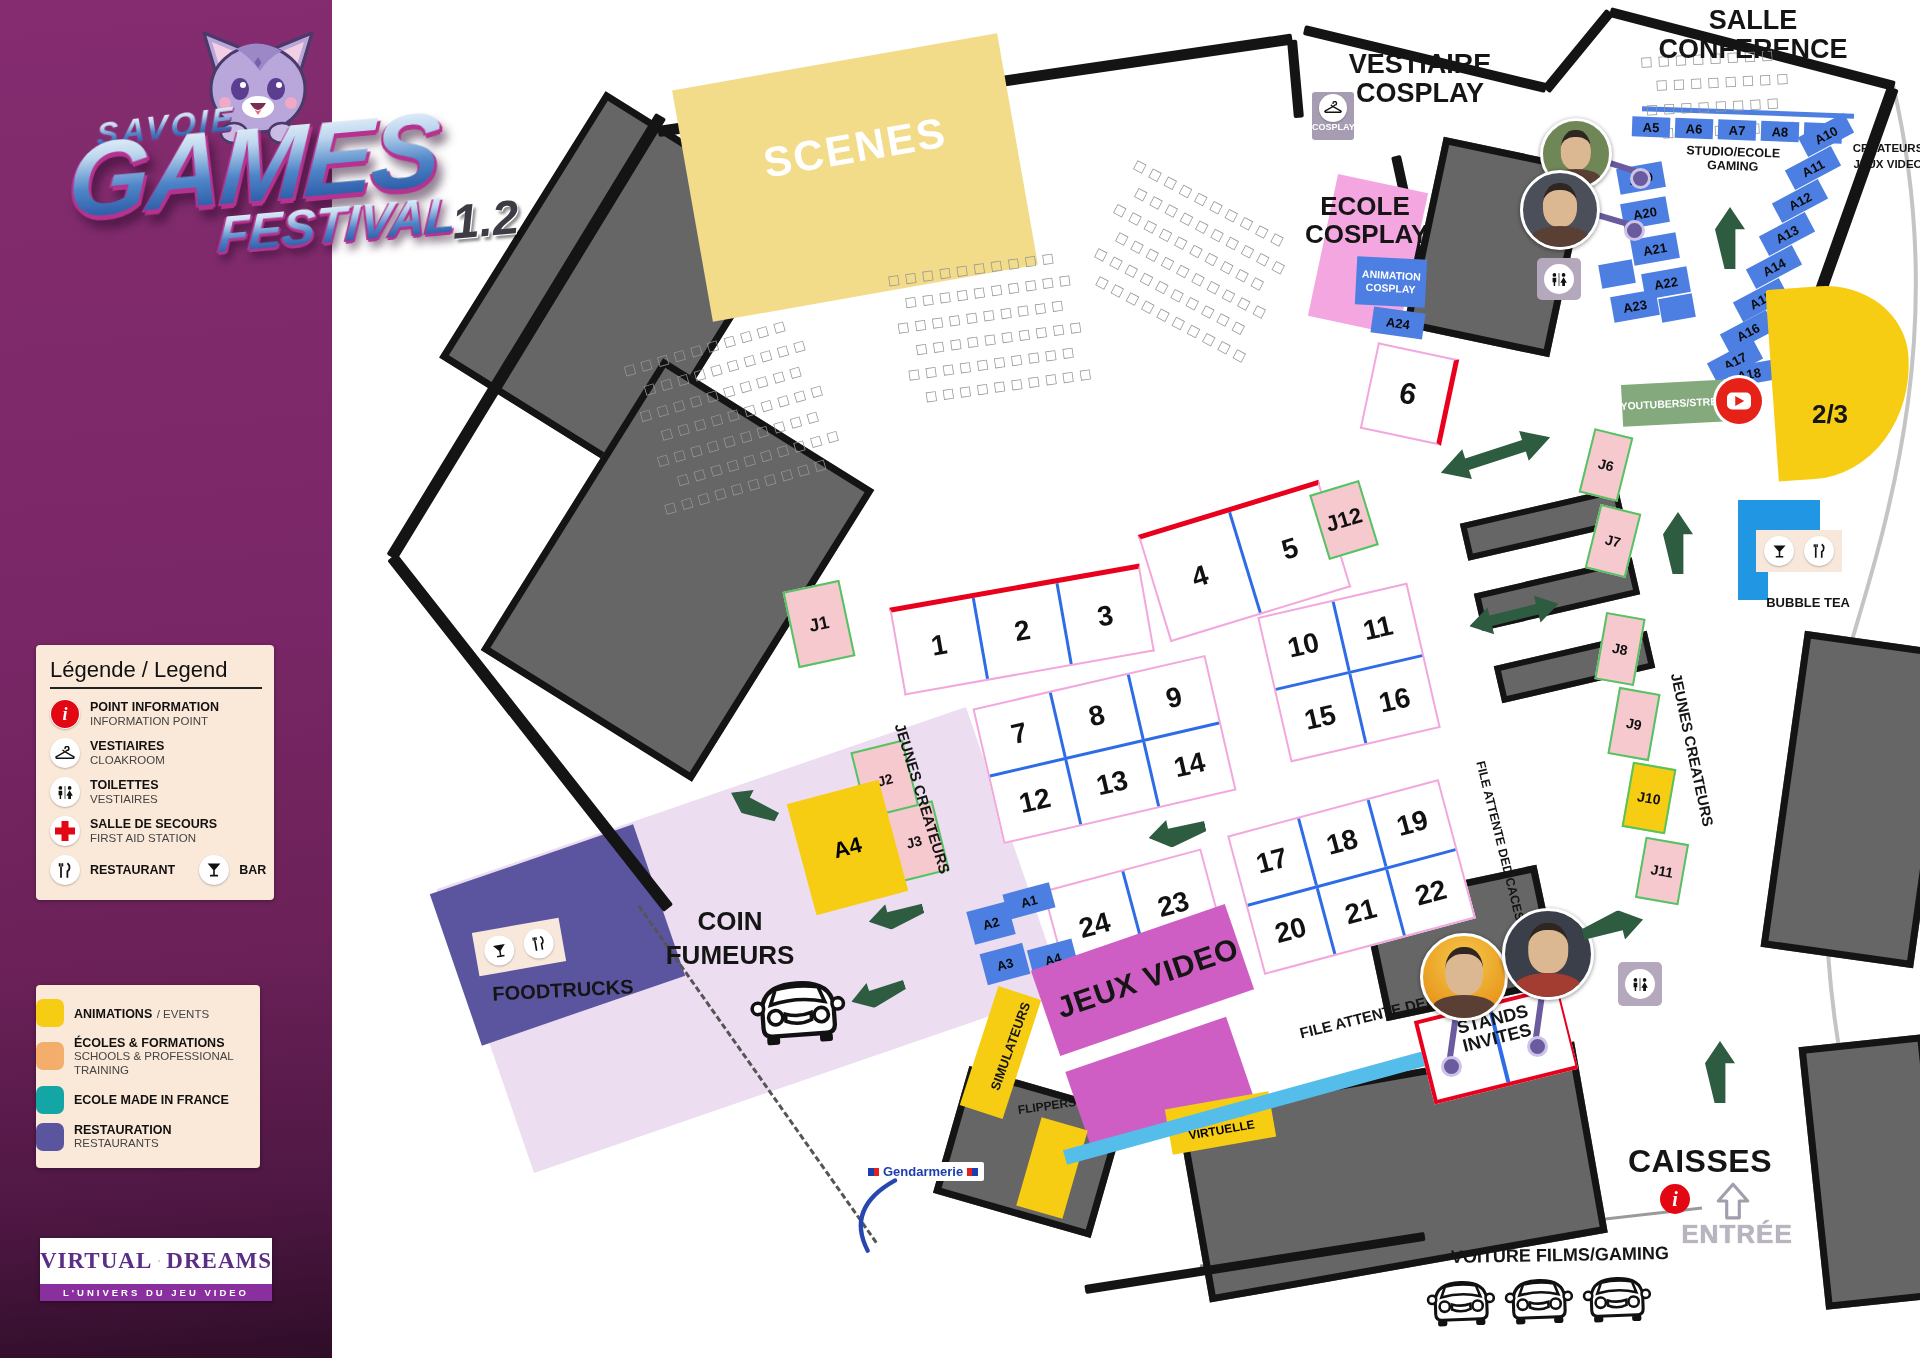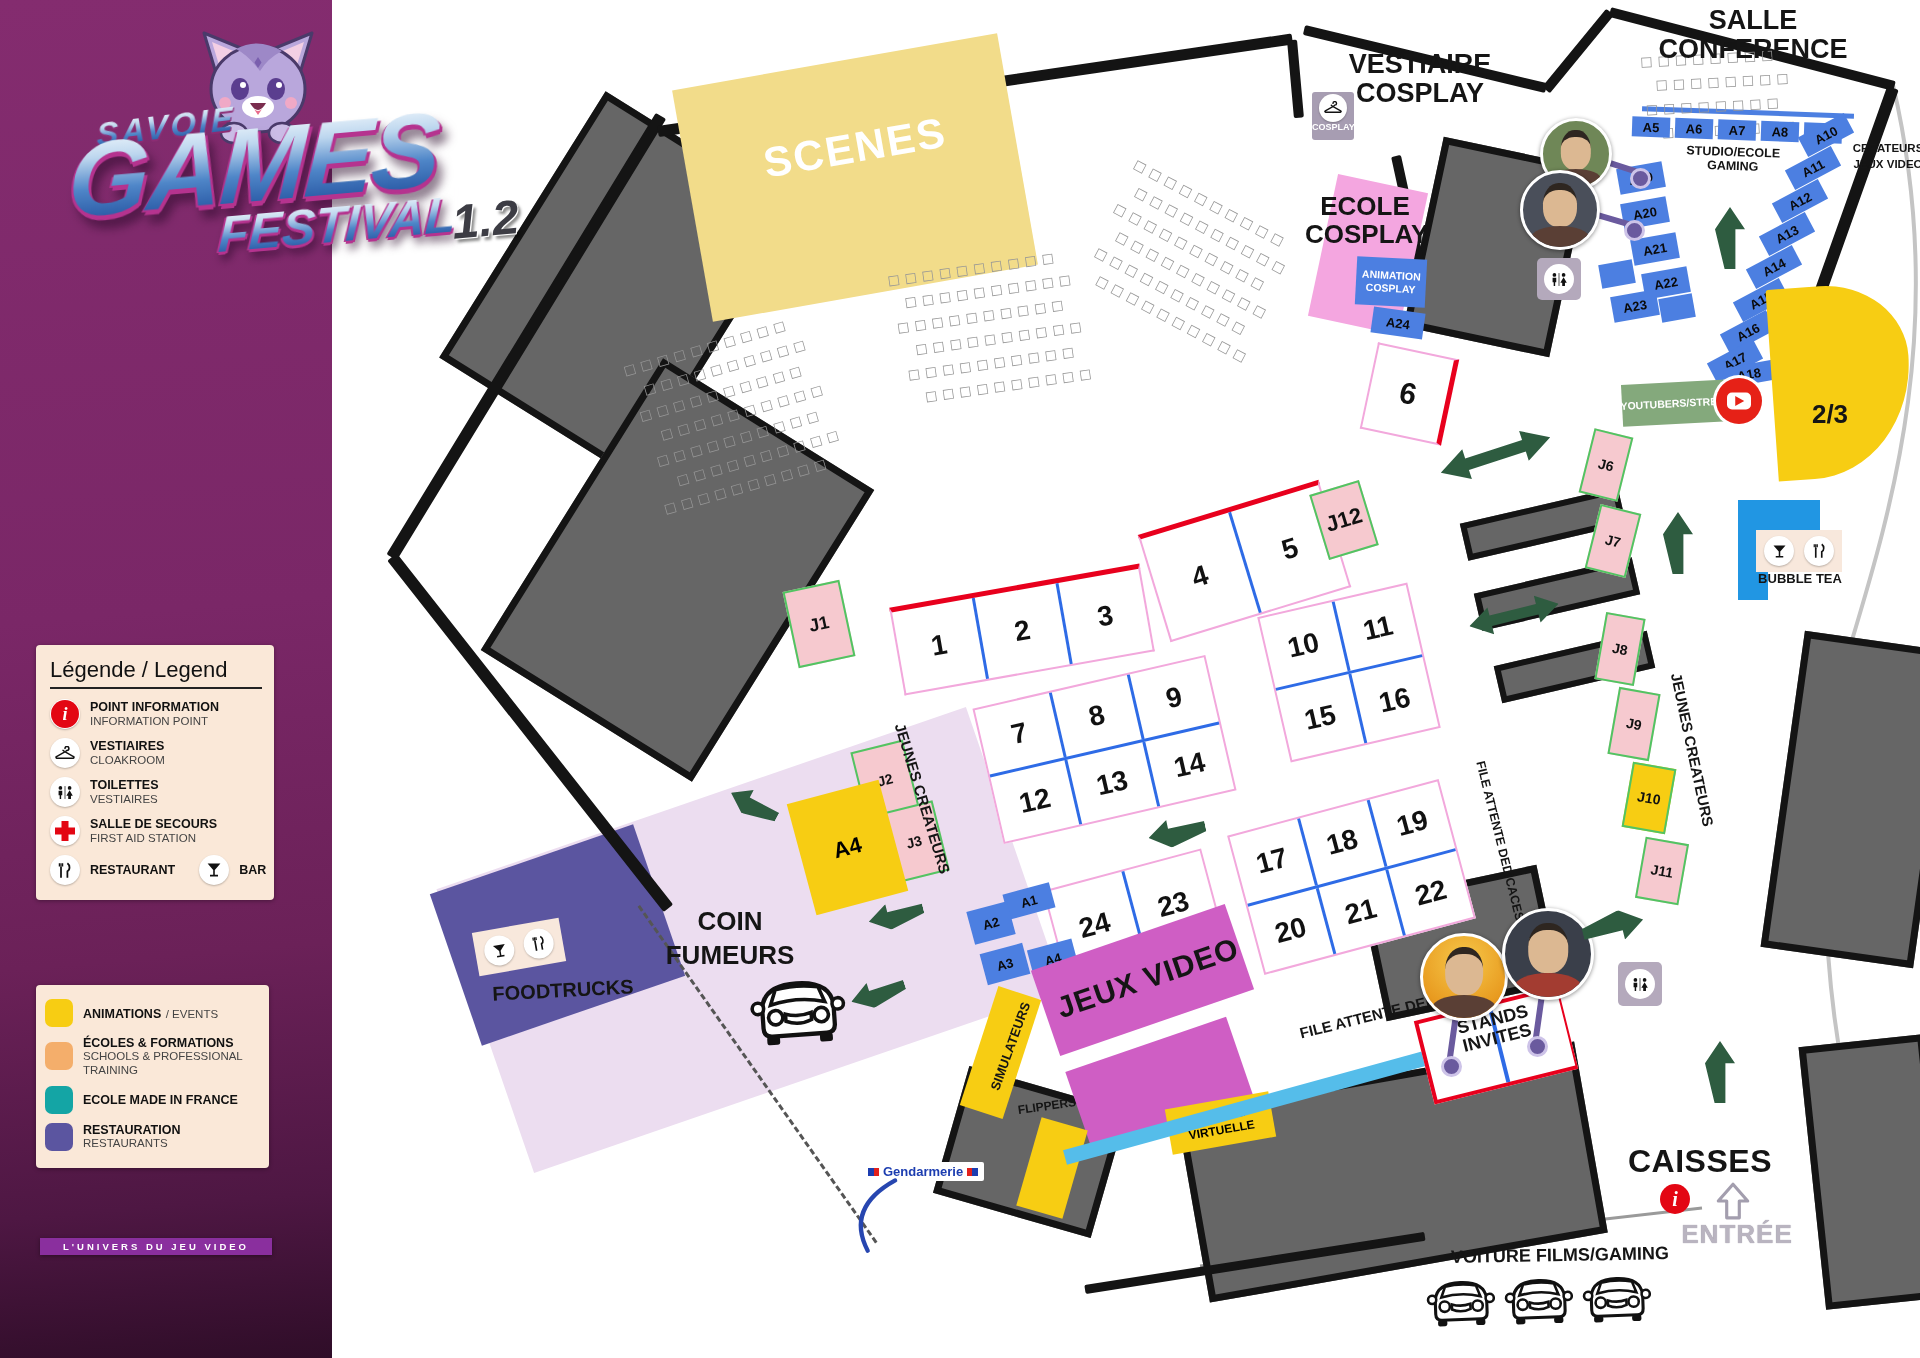--- a/index.html
+++ b/index.html
@@ -166,21 +166,21 @@
         <span class="li-fr">RESTAURANT</span>
         <span class="li-ic" style="margin-left:14px;">
           <svg width="16" height="16" viewBox="0 0 20 20">
               <path d="M2 2h16l-7 8v6h4v2H5v-2h4v-6z" fill="#111"></path>
             </svg>
         </span>
         <span class="li-fr">BAR</span>
       </div>
     </div>
 
-    <div class="panel" style="left:36px;top:985px;width:212px;padding:14px 12px 8px 9px;">
+    <div class="panel" style="left:36px;top:985px;width:212px;padding:14px 12px 8px 0;">
       <div class="li-row">
         <span class="sw sw1"></span>
         <span><span class="li-fr">ANIMATIONS</span>
           <span class="li-en"> / </span><span class="li-en">EVENTS</span></span>
       </div>
       <div class="li-row">
         <span class="sw sw2"></span>
         <span>
             <div class="li-fr">ÉCOLES &amp; FORMATIONS</div>
           <div class="li-en">SCHOOLS &amp; PROFESSIONAL TRAINING</div>
@@ -193,20 +193,31 @@
       <div class="li-row">
         <span class="sw sw4"></span>
         <span>
             <div class="li-fr">RESTAURATION</div>
           <div class="li-en">RESTAURANTS</div>
           </span>
       </div>
     </div>
 
     <div class="partner-box">
+      <div class="partner-name">
+        <span>VIRTUAL</span>
+        <svg width="30" height="24" viewBox="0 0 30 24">
+          <ellipse cx="15" cy="12" rx="13" ry="6" fill="none" stroke="#7A3FA8" stroke-width="1.6" transform="rotate(24 15 12)"></ellipse>
+          <ellipse cx="15" cy="12" rx="13" ry="6" fill="none" stroke="#4D7BD0" stroke-width="1.6" transform="rotate(-24 15 12)"></ellipse>
+          <circle cx="15" cy="12" r="5.2" fill="#5A2D86"></circle>
+            <circle cx="15" cy="12" r="2.4" fill="#111"></circle>
+            <circle cx="16.6" cy="10.4" r="1" fill="#fff"></circle>
+        </svg>
+        <span>DREAMS</span>
+      </div>
       <div class="partner-strip">L'UNIVERS DU JEU VIDEO</div>
     </div>
   </div>
 
   <div>
 
     <svg width="1920" height="1358" style="position:absolute;left:0;top:0;">
       <path d="M1893,85 C1950,330 1888,520 1846,660 C1816,800 1818,980 1855,1125" stroke="#C4C4C4" stroke-width="4" fill="none"></path>
       <path d="M1200,1266 L1395,1243 L1702,1208" stroke="#9A9A9A" stroke-width="3" fill="none"></path>
     </svg>
@@ -402,21 +413,21 @@
           </svg>
         </span>
       <span class="li-ic">
           <svg width="15" height="16" viewBox="0 0 20 20">
             <path d="M5 1v6M3 1v4M7 1v4" stroke="#111" stroke-width="1.6" fill="none"></path>
             <path d="M5 6v13" stroke="#111" stroke-width="2.2"></path>
             <path d="M13 1c3.5 2.5 3.5 8.5 0 10v8" stroke="#111" stroke-width="2.2" fill="none"></path>
           </svg>
         </span>
     </div>
-    <div class="lbl" style="left:1750px;top:572px;width:100px;font-size:13px;">BUBBLE TEA</div>
+    <div class="lbl" style="left:1750px;top:596px;width:100px;font-size:13px;text-align:right;">BUBBLE TEA</div>
 
     <div class="stand-j" style="left:1586px;top:432px;width:36px;height:62px;transform:rotate(14deg);">
         <span>J6</span>
       </div>
     <div class="stand-j" style="left:1592px;top:508px;width:38px;height:62px;transform:rotate(14deg);">
         <span>J7</span>
       </div>
     <div class="stand-j" style="left:1600px;top:615px;width:36px;height:64px;transform:rotate(10deg);">
         <span>J8</span>
       </div>

